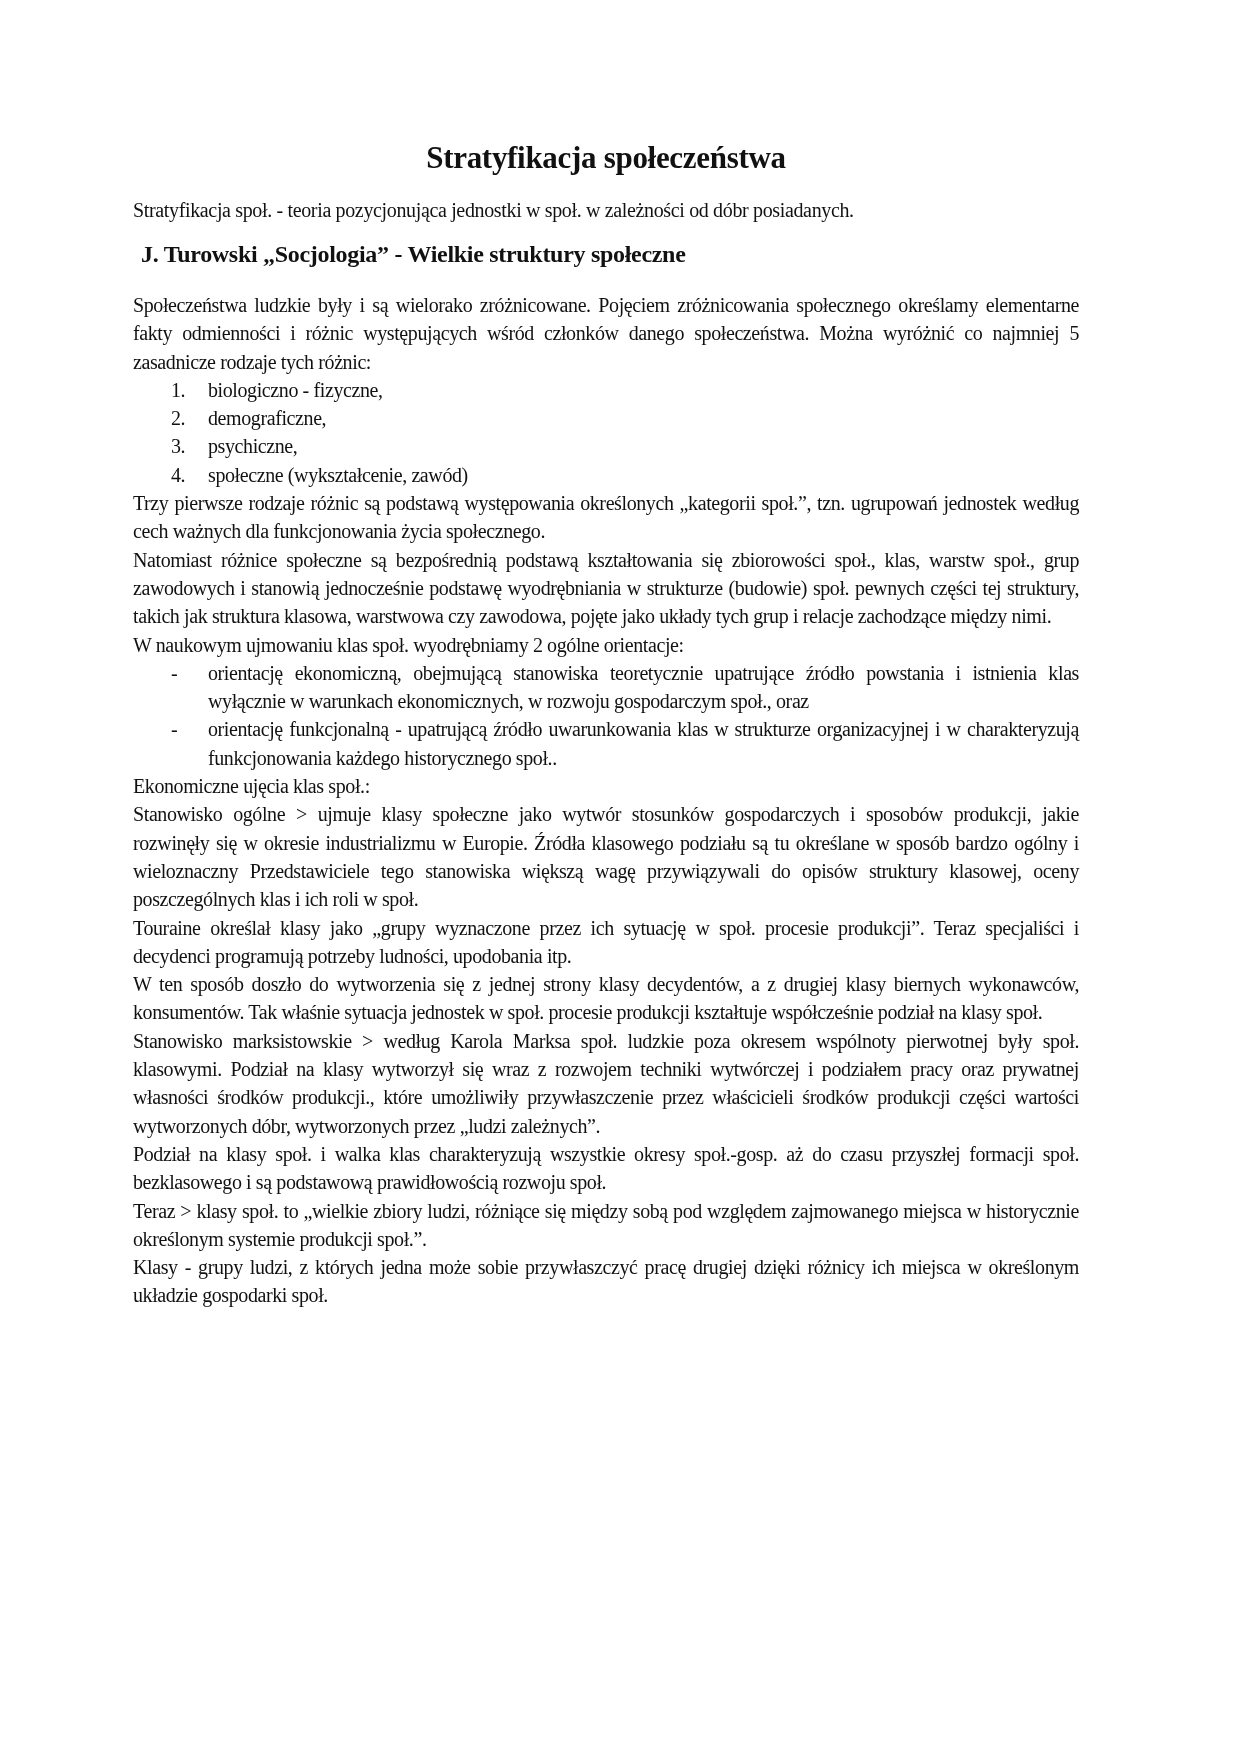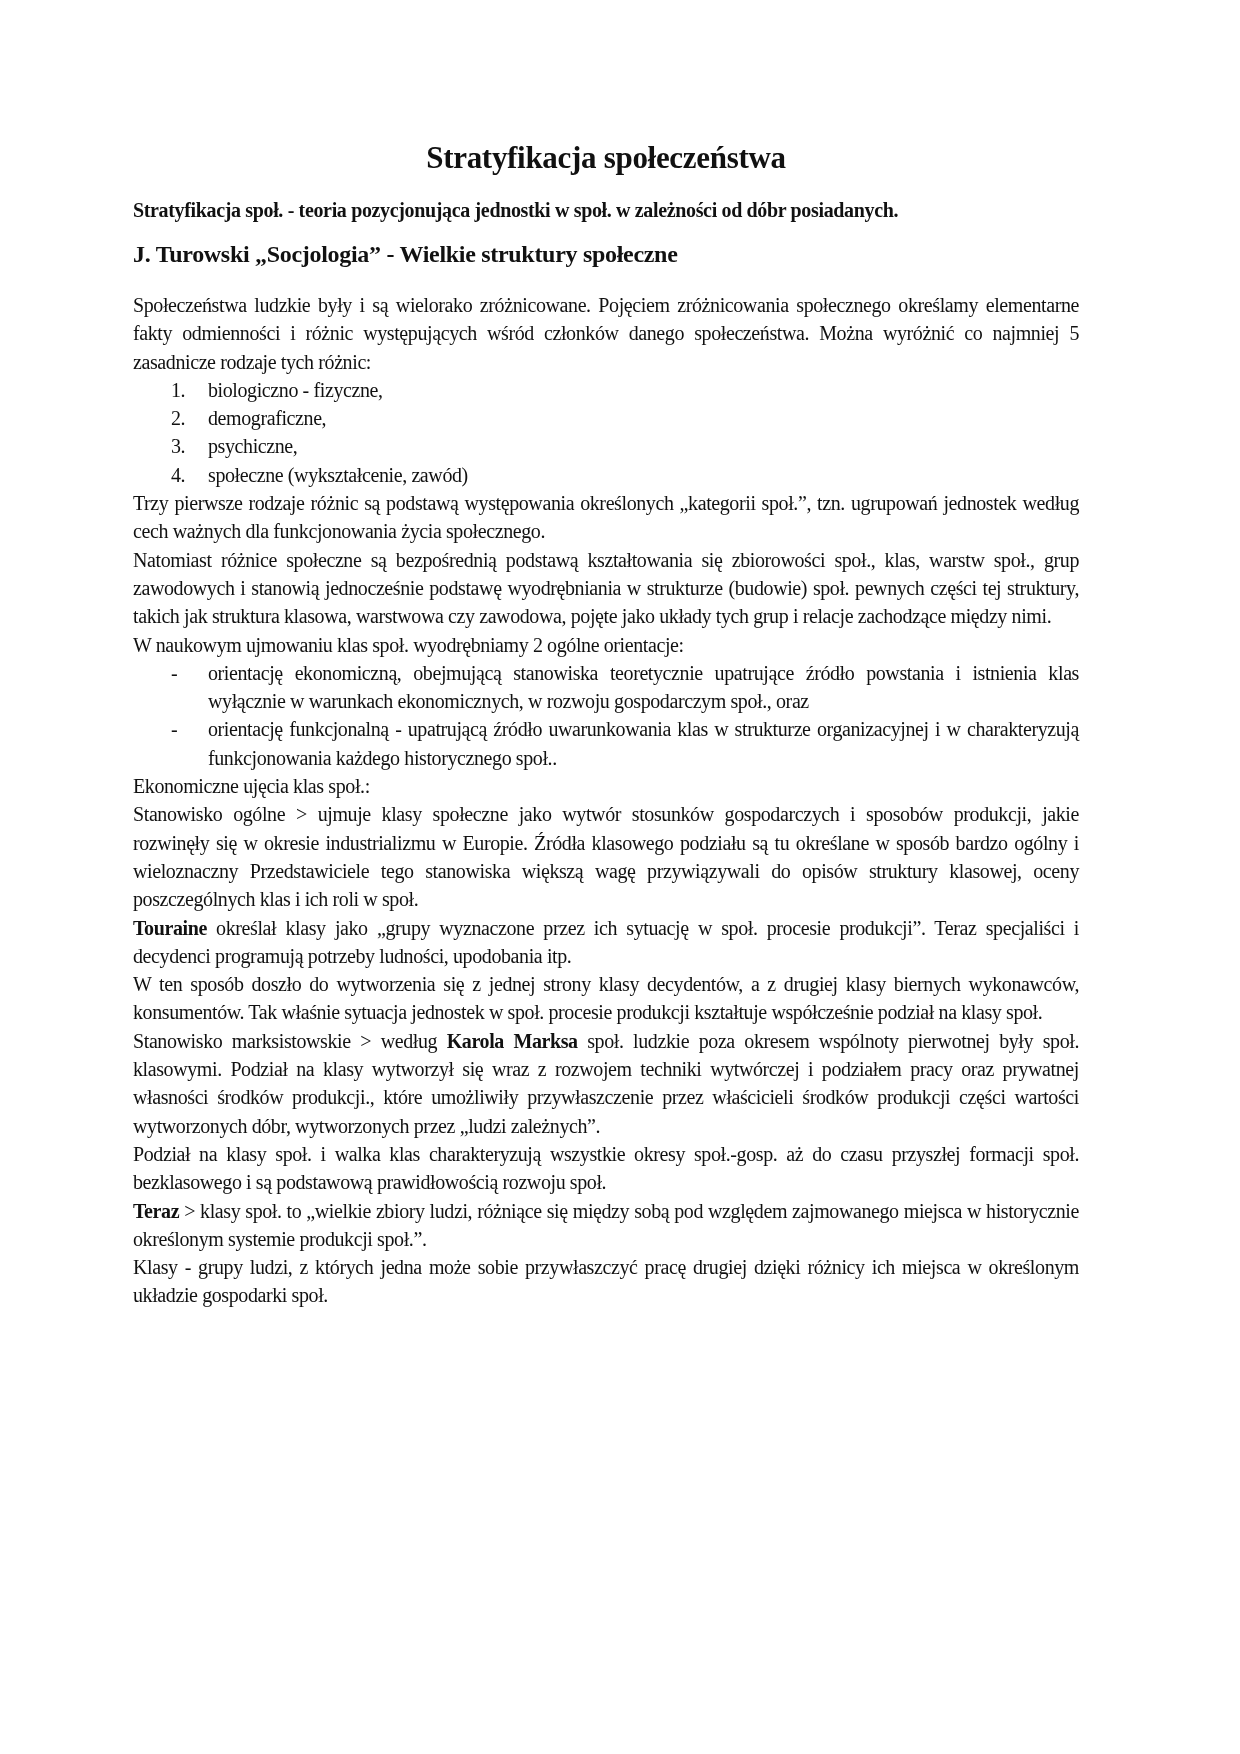--- a/index.html
+++ b/index.html
@@ -22,26 +22,25 @@
       text-align: center;
       margin: 0 0 20px 0;
       letter-spacing: -0.3px;
     }
     .intro {
       font-size: 20px;
       line-height: 28px;
       margin: 0 0 17px 0;
       letter-spacing: -0.35px;
       white-space: nowrap;
-      font-weight: bold;
     }
     .h2 {
       font-size: 24px;
       font-weight: bold;
-      margin: 0 0 23px 0;
+      margin: 0 0 23px 8px;
       letter-spacing: -0.3px;
     }
     p.para {
       font-size: 20px;
       line-height: 28.3px;
       margin: 0;
       text-align: justify;
       letter-spacing: -0.4px;
     }
     ol.num {
@@ -69,21 +68,21 @@
       left: 38px;
       top: 0;
     }
     .subhead {
       font-size: 20px;
       line-height: 28.3px;
       font-weight: normal;
       margin: 0;
       letter-spacing: -0.4px;
     }
-    b { font-weight: bold; }
+    b { font-weight: normal; }
   </style>
 </head>
 <body>
 
 <div class="page">
   <h1 class="title">Stratyfikacja społeczeństwa</h1>
 
   <p class="intro">Stratyfikacja społ. - teoria pozycjonująca jednostki w społ. w zależności od dóbr posiadanych.</p>
 
   <h2 class="h2">J. Turowski „Socjologia” - Wielkie struktury społeczne</h2>

